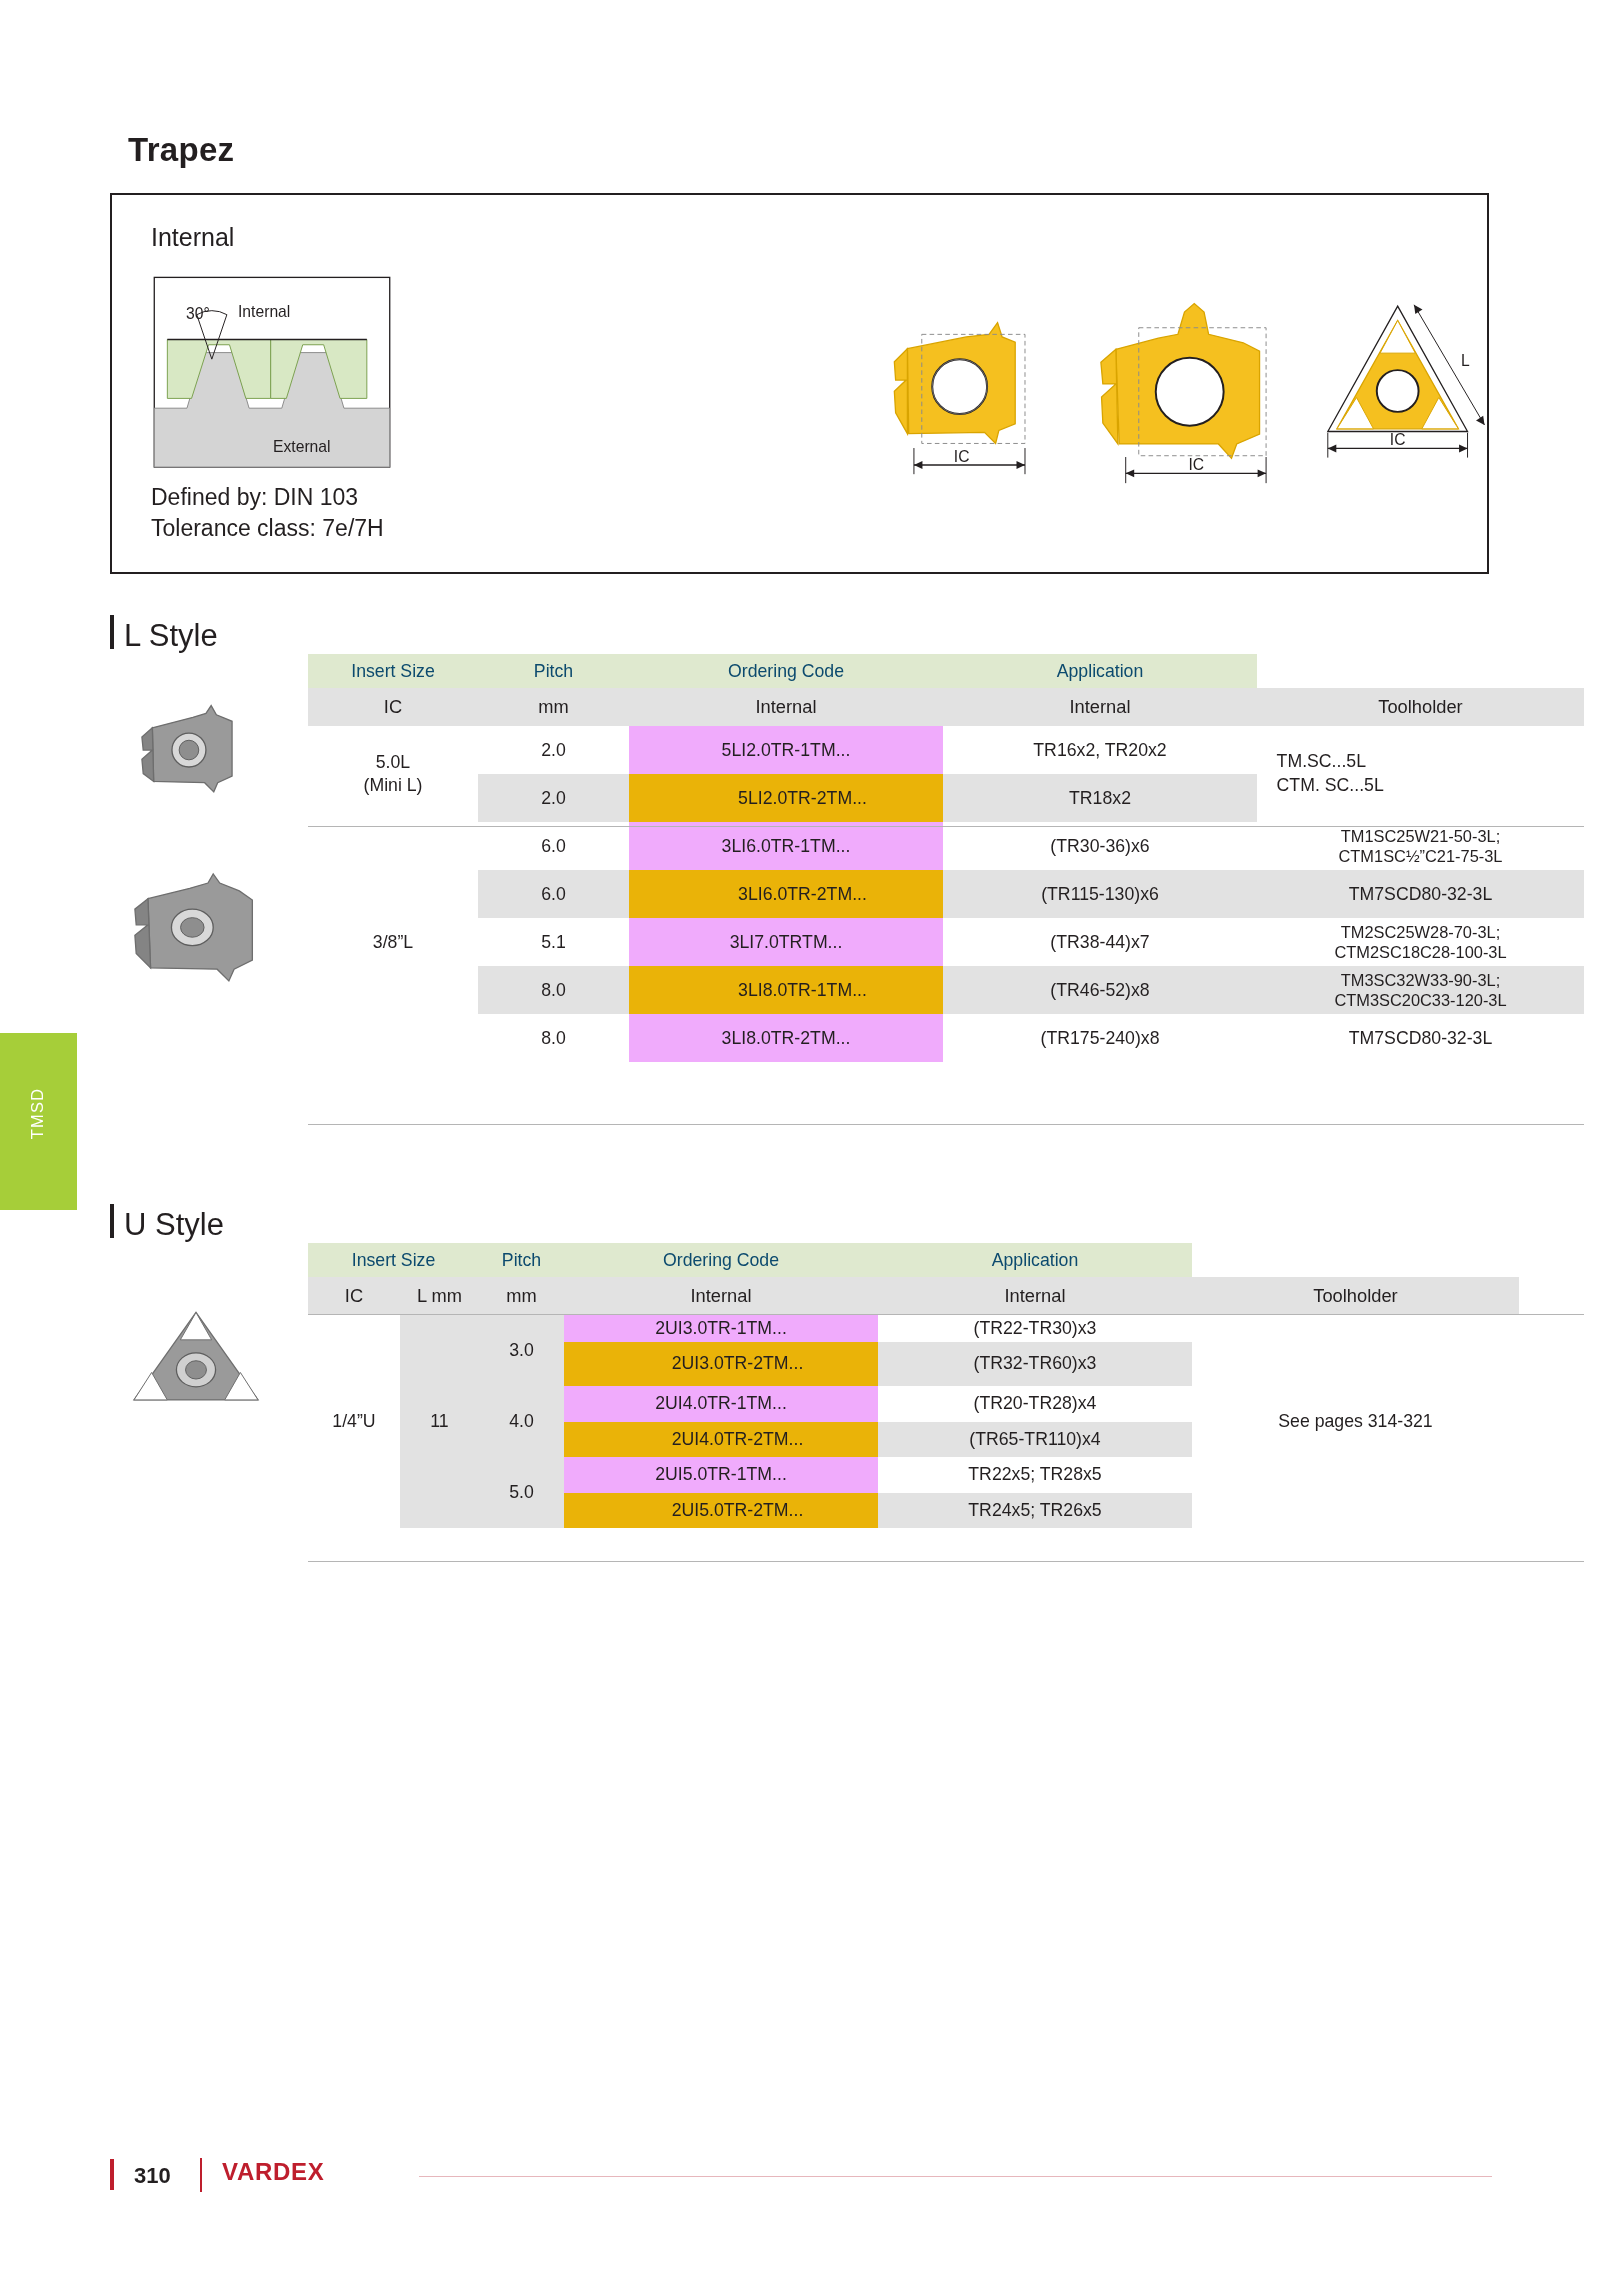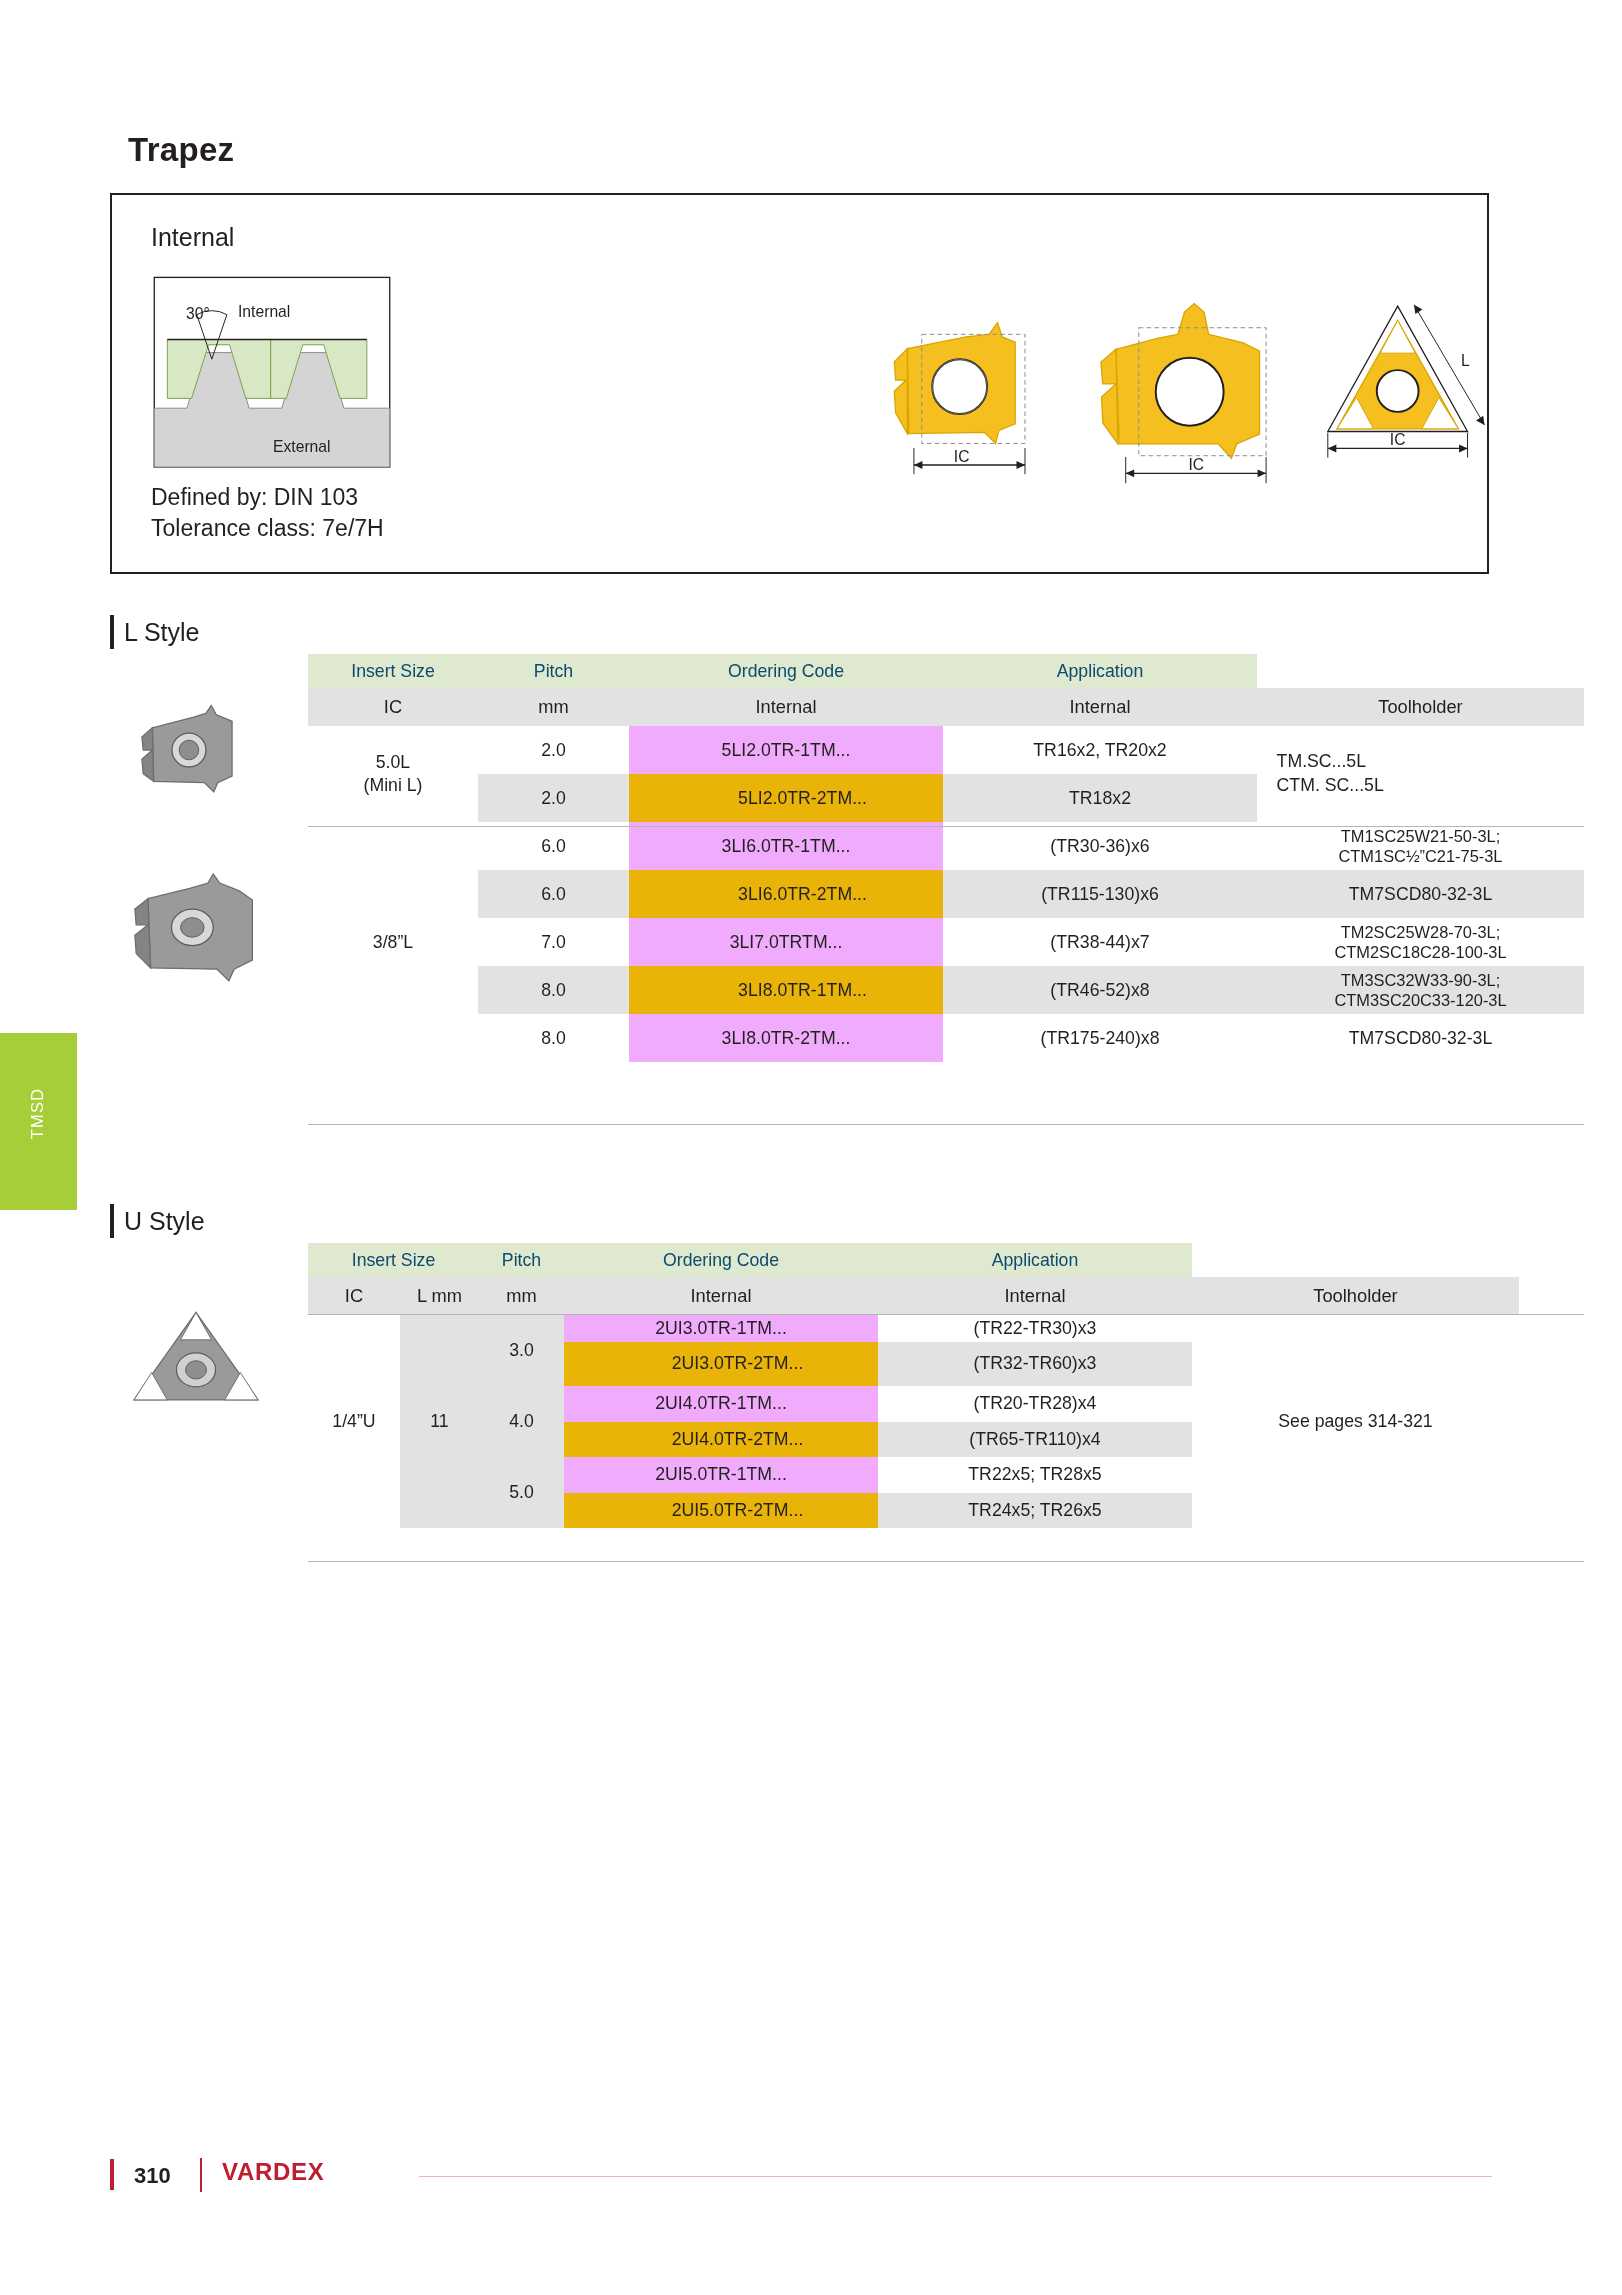--- a/index.html
+++ b/index.html
@@ -101,21 +101,21 @@
     text-align: center;
     transform: rotate(-90deg);
     font-size: 16.4px;
     color: #ffffff;
     letter-spacing: 1.3px;
   }
 
   
   .section-heading {
     position: absolute;
-    font-size: 25px;
+    font-size: 31px;
     font-weight: normal;
     color: #231f20;
   }
   #heading-l { left: 124px; top: 618px; }
   #heading-u { left: 124px; top: 1207px; }
   .heading-rule {
     position: absolute;
     left: 110px;
     width: 3.9px;
     background: #231f20;
@@ -355,21 +355,21 @@
       <td class="cell-white small-2line" style="white-space:pre-line">TM1SC25W21-50-3L;
 CTM1SC½”C21-75-3L</td>
     </tr>
     <tr class="row-tall">
       <td class="cell-grey">6.0</td>
       <td class="cell-green">3LI6.0TR-2TM...</td>
       <td class="cell-grey">(TR115-130)x6</td>
       <td class="cell-grey">TM7SCD80-32-3L</td>
     </tr>
     <tr class="row-tall">
-      <td class="cell-white">7.0</td>
+      <td class="cell-white">5.1</td>
       <td class="cell-lgreen">3LI7.0TRTM...</td>
       <td class="cell-white">(TR38-44)x7</td>
       <td class="cell-white small-2line" style="white-space:pre-line">TM2SC25W28-70-3L;
 CTM2SC18C28-100-3L</td>
     </tr>
     <tr class="row-tall">
       <td class="cell-grey">8.0</td>
       <td class="cell-green">3LI8.0TR-1TM...</td>
       <td class="cell-grey">(TR46-52)x8</td>
       <td class="cell-grey small-2line" style="white-space:pre-line">TM3SC32W33-90-3L;

